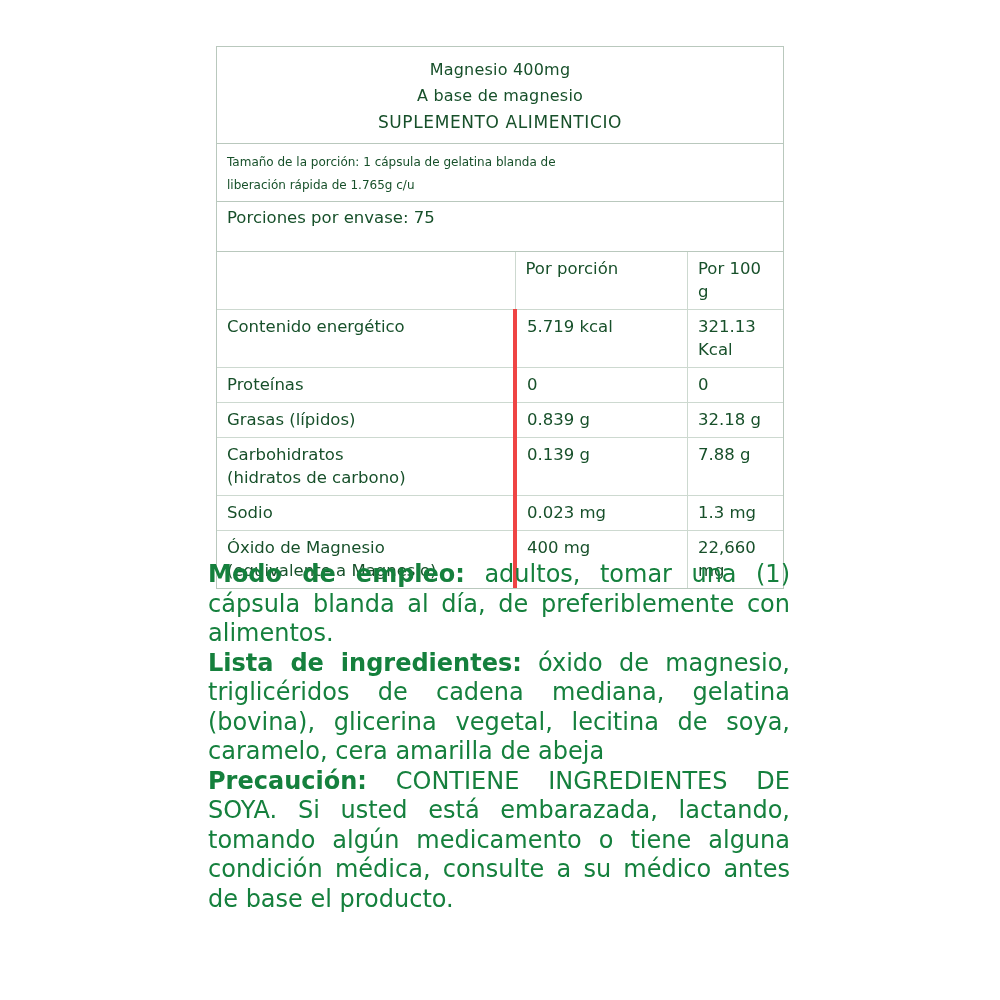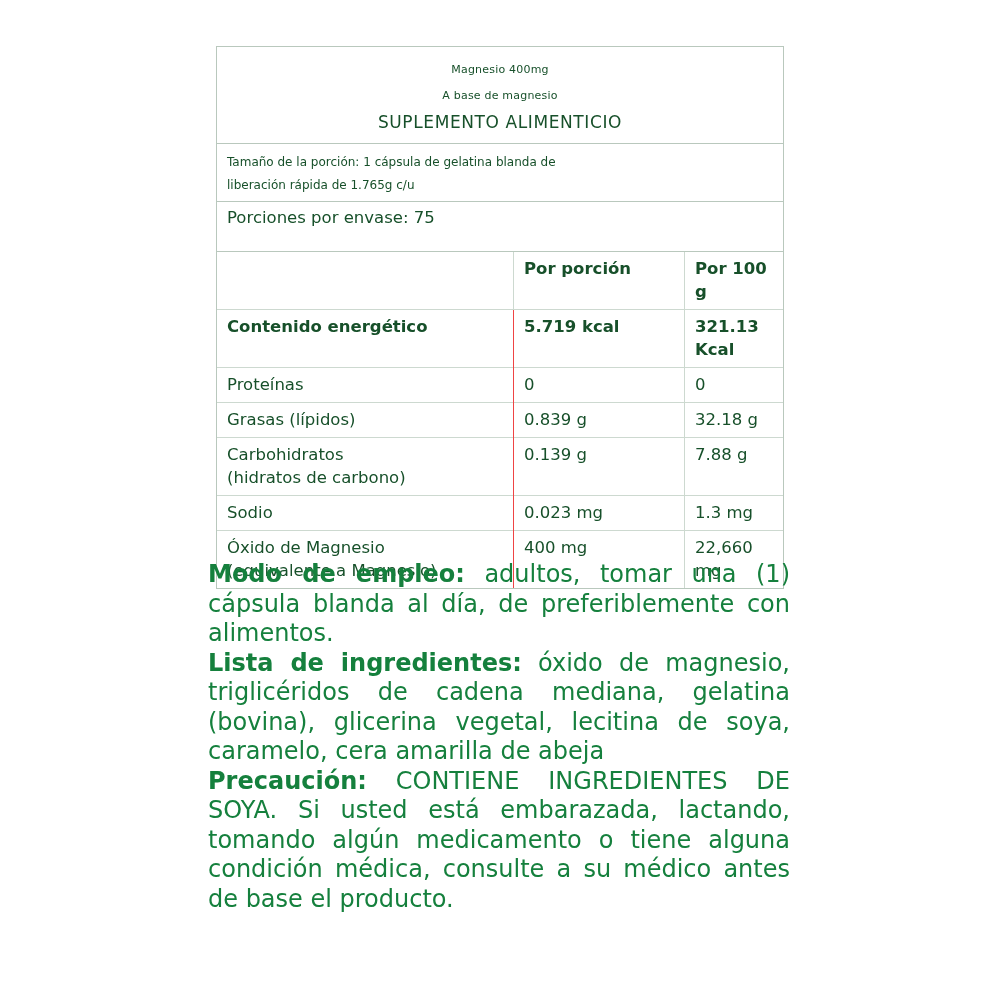--- a/index.html
+++ b/index.html
@@ -31,21 +31,21 @@
     box-sizing: border-box;
     background: #fff;
   }
 
   .panel-head {
     text-align: center;
     padding: 10px 8px 8px 8px;
     border-bottom: 1px solid #b9c8bd;
   }
   .panel-head .line {
-    font-size: 11px;
+    font-size: 16px;
     line-height: 26px;
     letter-spacing: .2px;
     color: #17502a;
   }
   .panel-head .line2 { font-size: 17px; letter-spacing: .6px; }
 
   .serving {
     padding: 7px 10px 4px 10px;
     font-size: 12px;
     line-height: 23px;
@@ -73,23 +73,23 @@
   }
   table.nutri td, table.nutri th {
     border-top: 1px solid #cdd9d0;
     padding: 5px 10px 6px 10px;
     text-align: left;
     font-weight: normal;
     vertical-align: top;
     line-height: 23px;
   }
   table.nutri tr:first-child th,
-  table.nutri tr:first-child td { border-top: none; font-weight: bold; }
-
-  table.nutri .c-name  { width: 276px; border-right: 1px solid #ef4444; }
+  table.nutri tr:first-child td { border-top: none; }
+
+  table.nutri .c-name  { width: 276px; border-right: 4px solid #ef4444; }
   table.nutri .c-por   { width: 150px; border-right: 1px solid #cdd9d0; }
   table.nutri .c-100   { width: auto; }
 
   table.nutri thead td.c-name { border-right: 1px solid #cdd9d0; }
   table.nutri thead tr td { border-bottom: 1px solid #cdd9d0; }
 
   .sub { display:block; }
 
   
   .body-text {

